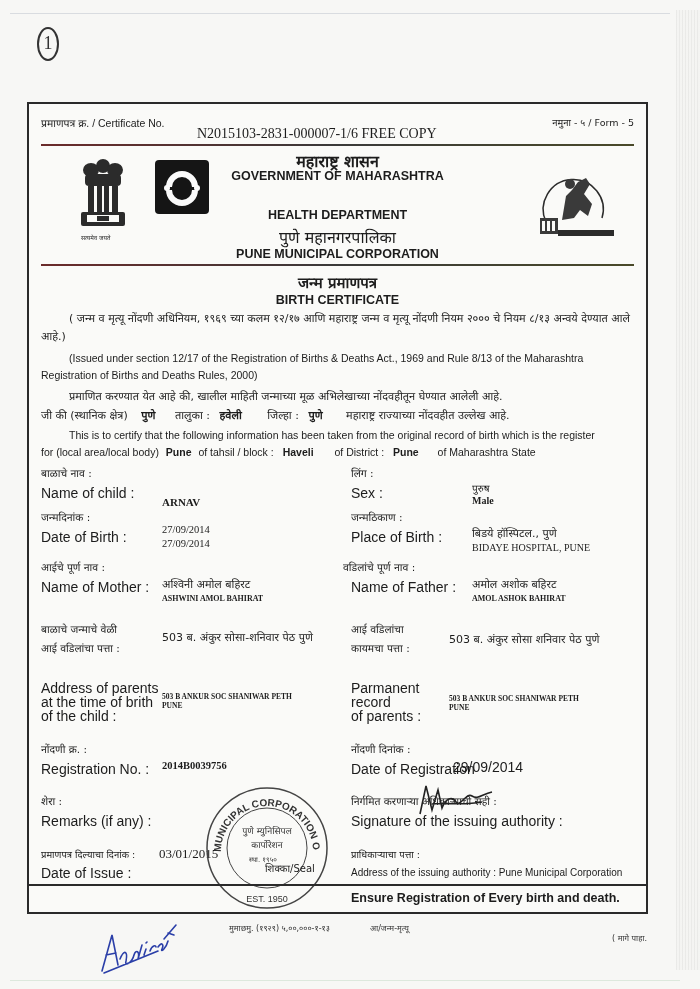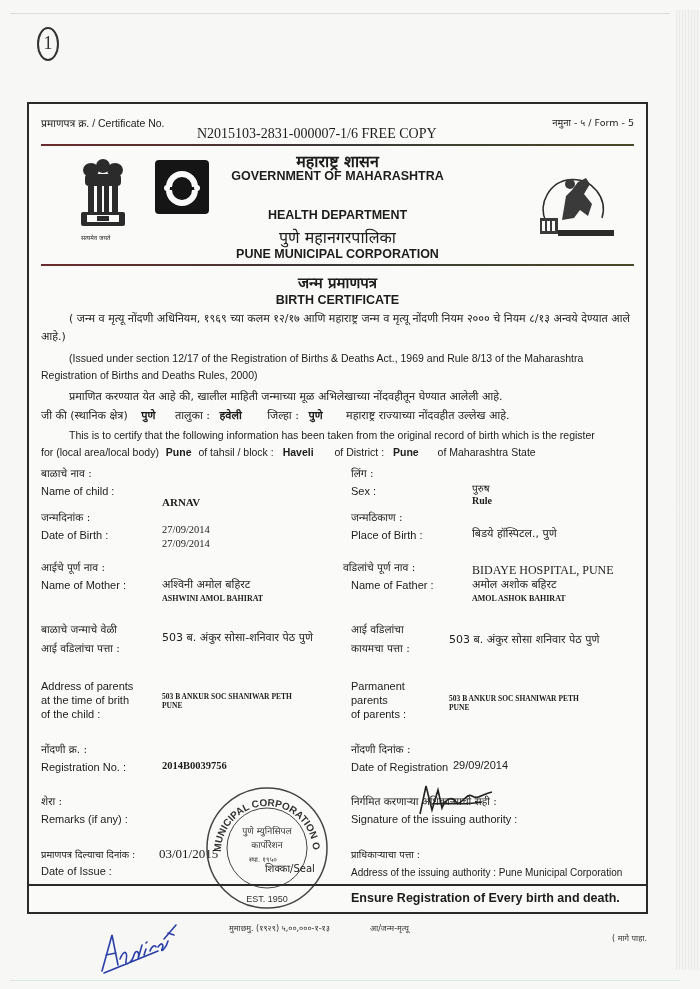--- a/index.html
+++ b/index.html
@@ -33,21 +33,21 @@
     .hdr-mr { font-size: 16px; font-family: "DejaVu Sans", sans-serif; font-weight: bold; }
     .hdr-en { font-size: 12.5px; font-weight: bold; }
     .logo-box {
       position: absolute; left: 126px; top: 56px; width: 54px; height: 54px;
       background: #151515; border-radius: 4px;
     }
     .emblem { position: absolute; left: 44px; top: 50px; width: 60px; height: 86px; }
     .pmc-logo { position: absolute; left: 503px; top: 56px; width: 84px; height: 80px; }
     .para { position: absolute; left: 12px; right: 12px; font-size: 11px; line-height: 17px; }
     .para-mr { font-family: "DejaVu Sans", sans-serif; font-size: 11px; line-height: 18px; }
-    .lbl { font-size: 11px; }
+    .lbl { font-size: 14px; }
     .lbl-mr { font-family: "DejaVu Sans", sans-serif; font-size: 10.5px; }
     .val-serif { font-family: "Liberation Serif", serif; font-size: 10.5px; }
     .val-serif-b { font-family: "Liberation Serif", serif; font-size: 10px; font-weight: bold; }
     .val-tiny-b { font-family: "Liberation Serif", serif; font-size: 7.5px; font-weight: bold; line-height: 9px; }
     .val-mr { font-family: "DejaVu Sans", sans-serif; font-size: 11px; }
     .footer-bar { position: absolute; left: 0; right: 0; bottom: 0; height: 26px; border-top: 2px solid #2a2a2a; }
     .seal {
       position: absolute; left: 172px; top: 678px; width: 132px; height: 132px;
     }
     .sig { position: absolute; left: 383px; top: 680px; width: 90px; height: 40px; }
@@ -173,38 +173,38 @@
   <span class="abs lbl-mr" style="left:12px; top:690px;">शेरा :</span>
   <span class="abs lbl" style="left:12px; top:709px;">Remarks (if any) :</span>
 
   <span class="abs lbl-mr" style="left:12px; top:744px; font-size:9.5px;">प्रमाणपत्र दिल्याचा दिनांक :</span>
   <span class="abs lbl" style="left:12px; top:761px;">Date of Issue :</span>
   <span class="abs" style="left:130px; top:742px; font-family:'Liberation Serif',serif; font-size:13px;">03/01/2015</span>
 
   <span class="abs lbl-mr" style="left:322px; top:362px;">लिंग :</span>
   <span class="abs lbl" style="left:322px; top:381px;">Sex :</span>
   <span class="abs val-mr" style="left:443px; top:377px; font-size:10px;">पुरुष</span>
-  <span class="abs val-serif-b" style="left:443px; top:391px;">Rule</span>
+  <span class="abs val-serif-b" style="left:443px; top:391px;">Male</span>
 
   <span class="abs lbl-mr" style="left:322px; top:406px;">जन्मठिकाण :</span>
   <span class="abs lbl" style="left:322px; top:425px;">Place of Birth :</span>
   <span class="abs val-mr" style="left:443px; top:421px;">बिडये हॉस्पिटल., पुणे</span>
-  <span class="abs val-serif" style="left:443px; top:438px; font-size:12px;margin-top:21px;">BIDAYE HOSPITAL, PUNE</span>
+  <span class="abs val-serif" style="left:443px; top:438px; font-size:10px;">BIDAYE HOSPITAL, PUNE</span>
 
   <span class="abs lbl-mr" style="left:314px; top:456px;">वडिलांचे पूर्ण नाव :</span>
   <span class="abs lbl" style="left:322px; top:475px;">Name of Father :</span>
   <span class="abs val-mr" style="left:443px; top:472px;">अमोल अशोक बहिरट</span>
   <span class="abs val-serif-b" style="left:443px; top:490px; font-size:8px;">AMOL ASHOK BAHIRAT</span>
 
   <span class="abs lbl-mr" style="left:322px; top:518px;text-align:right;">आई वडिलांचा</span>
   <span class="abs lbl-mr" style="left:322px; top:537px;">कायमचा पत्ता :</span>
   <span class="abs val-mr" style="left:420px; top:527px;">503 ब. अंकुर सोसा शनिवार पेठ पुणे</span>
 
   <span class="abs lbl" style="left:322px; top:576px;">Parmanent</span>
-  <span class="abs lbl" style="left:322px; top:590px;">parents</span>
+  <span class="abs lbl" style="left:322px; top:590px;">record</span>
   <span class="abs lbl" style="left:322px; top:604px;">of parents  :</span>
   <span class="abs val-tiny-b" style="left:420px; top:590px;">503 B ANKUR SOC SHANIWAR PETH</span>
   <span class="abs val-tiny-b" style="left:420px; top:599px;">PUNE</span>
 
   <span class="abs lbl-mr" style="left:322px; top:638px;">नोंदणी दिनांक :</span>
   <span class="abs lbl" style="left:322px; top:657px;">Date of Registration</span>
   <span class="abs lbl" style="left:424px; top:655px;text-align:center;">29/09/2014</span>
 
   <span class="abs lbl-mr" style="left:322px; top:690px;">निर्गमित करणाऱ्या अधिकाऱ्याची सही :</span>
   <span class="abs lbl" style="left:322px; top:709px;">Signature of the issuing authority :</span>

